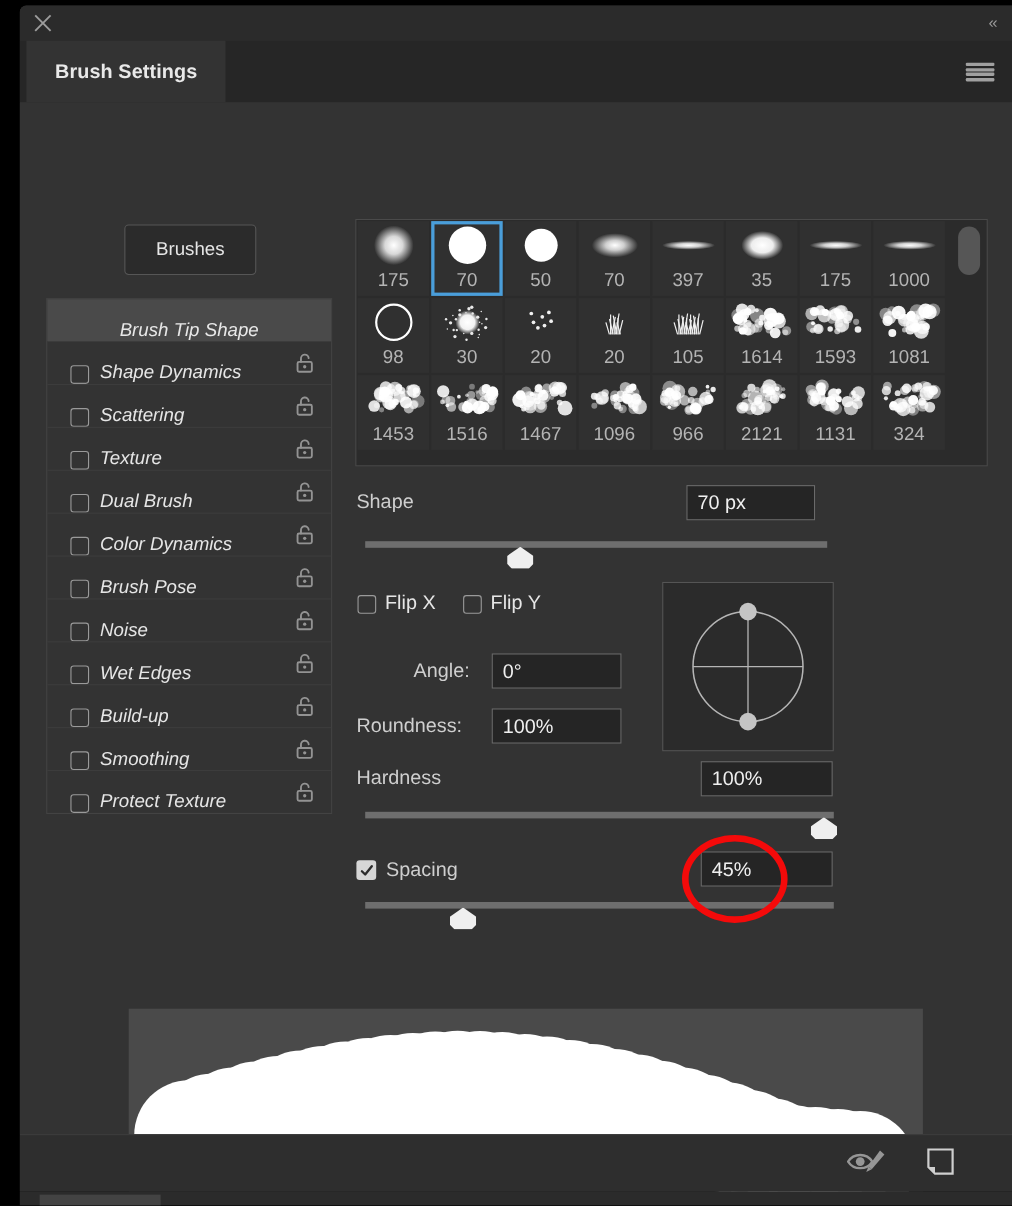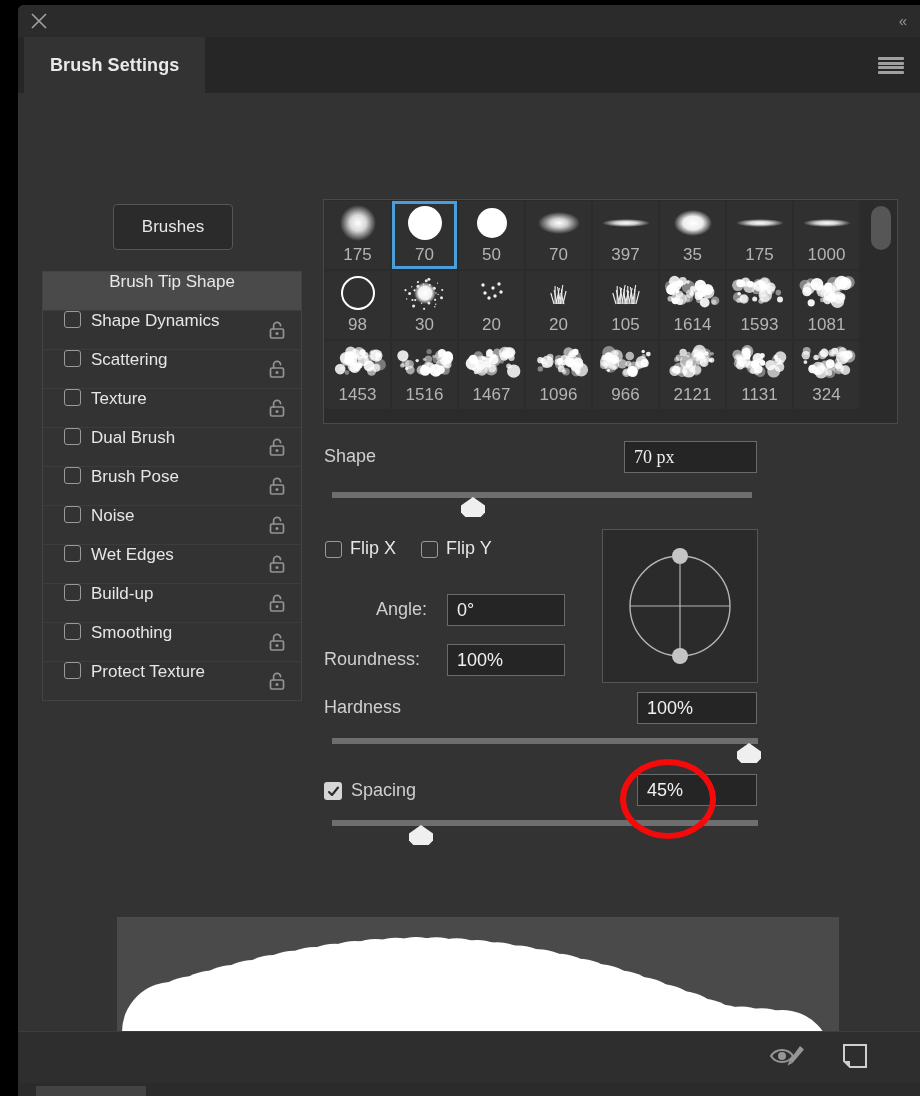--- a/index.html
+++ b/index.html
@@ -22,21 +22,21 @@
   .panel-menu{position:absolute;right:16px;top:20px;width:26px;height:17px;display:flex;flex-direction:column;justify-content:space-between;}
   .panel-menu i{display:block;height:3px;background:#a0a0a0;border-radius:1px;}
 
   
   .body{position:relative;height:938px;background:#333333;}
 
   
   .brushes-btn{position:absolute;left:95px;top:111px;width:118px;height:44px;background:#2b2b2b;border:1px solid #565656;border-radius:4px;color:#e6e6e6;font-size:17px;display:flex;align-items:center;justify-content:center;}
 
   .optlist{position:absolute;left:24px;top:178px;width:258px;border:1px solid #434343;background:#333333;}
-  .opt{position:relative;height:38px;display:flex;align-items:flex-start;border-top:1px solid #3c3c3c;}
+  .opt{position:relative;height:38px;display:flex;align-items:flex-end;border-top:1px solid #3c3c3c;font-style:italic;}
   .opt:first-child{border-top:none;}
   .opt.head{background:#4a4a4a;justify-content:center;border-top:none;}
   .opt.head .opt-label{font-size:17px;color:#e8e8e8;padding:0;}
   .cb{width:17px;height:17px;margin-left:21px;border:1px solid #9a9a9a;border-radius:3px;background:#333;box-sizing:border-box;flex:none;}
   .opt-label{font-size:17px;color:#e6e6e6;padding-left:10px;white-space:nowrap;}
   .lock{position:absolute;right:14px;top:9px;width:20px;height:20px;opacity:.72;}
 
   
   .grid-wrap{position:absolute;left:305px;top:106px;width:575px;height:225px;background:#2b2b2b;border:1px solid #4a4a4a;overflow:hidden;box-sizing:border-box;}
   .grid{display:flex;flex-wrap:wrap;width:568px;}
@@ -131,20 +131,29 @@
             <span class="opt-label">Texture</span>
             <svg class="lock" viewBox="0 0 20 20">
               <rect x="3.5" y="9" width="13" height="9" rx="1.4" fill="none" stroke="#b9b9b9" stroke-width="1.7"></rect>
               <path d="M6.6 9 V6.2 A3.4 3.4 0 0 1 13.6 5.6" fill="none" stroke="#b9b9b9" stroke-width="1.7" stroke-linecap="round"></path>
               <circle cx="10" cy="13.4" r="1.5" fill="#b9b9b9"></circle>
             </svg>
           </div>
           <div class="opt">
             <span class="cb"></span>
             <span class="opt-label">Dual Brush</span>
+            <svg class="lock" viewBox="0 0 20 20">
+              <rect x="3.5" y="9" width="13" height="9" rx="1.4" fill="none" stroke="#b9b9b9" stroke-width="1.7"></rect>
+              <path d="M6.6 9 V6.2 A3.4 3.4 0 0 1 13.6 5.6" fill="none" stroke="#b9b9b9" stroke-width="1.7" stroke-linecap="round"></path>
+              <circle cx="10" cy="13.4" r="1.5" fill="#b9b9b9"></circle>
+            </svg>
+          </div>
+          <div class="opt">
+            <span class="cb"></span>
+            <span class="opt-label">Color Dynamics</span>
             <svg class="lock" viewBox="0 0 20 20">
               <rect x="3.5" y="9" width="13" height="9" rx="1.4" fill="none" stroke="#b9b9b9" stroke-width="1.7"></rect>
               <path d="M6.6 9 V6.2 A3.4 3.4 0 0 1 13.6 5.6" fill="none" stroke="#b9b9b9" stroke-width="1.7" stroke-linecap="round"></path>
               <circle cx="10" cy="13.4" r="1.5" fill="#b9b9b9"></circle>
             </svg>
           </div>
           <div class="opt">
             <span class="cb"></span>
             <span class="opt-label">Brush Pose</span>
             <svg class="lock" viewBox="0 0 20 20">
@@ -881,21 +890,21 @@
               </span>
               <span class="cell-num">324</span>
             </div>
           </div>
         <div class="scrollbar">
           <div class="scroll-thumb"></div>
         </div>
       </div>
 
       <div class="row-label" style="left:306px;top:353px;">Shape</div>
-      <div class="val" style="left:606px;top:348px;width:133px;font-family:Liberation Serif, serif;">70 px</div>
+      <div class="val" style="left:606px;top:348px;width:117px;">70 px</div>
       <div class="track" style="left:314px;top:399px;width:420px;"></div>
       <div class="knob" style="left:455px;top:404px;"></div>
 
       <div class="flipcb" style="left:307px;top:448px;"></div>
       <div class="flip-label" style="left:332px;top:445px;">Flip X</div>
       <div class="flipcb" style="left:403px;top:448px;"></div>
       <div class="flip-label" style="left:428px;top:445px;">Flip Y</div>
 
       <div class="row-label" style="left:358px;top:506px;">Angle:</div>
       <div class="val" style="left:429px;top:501px;width:118px;">0°</div>

